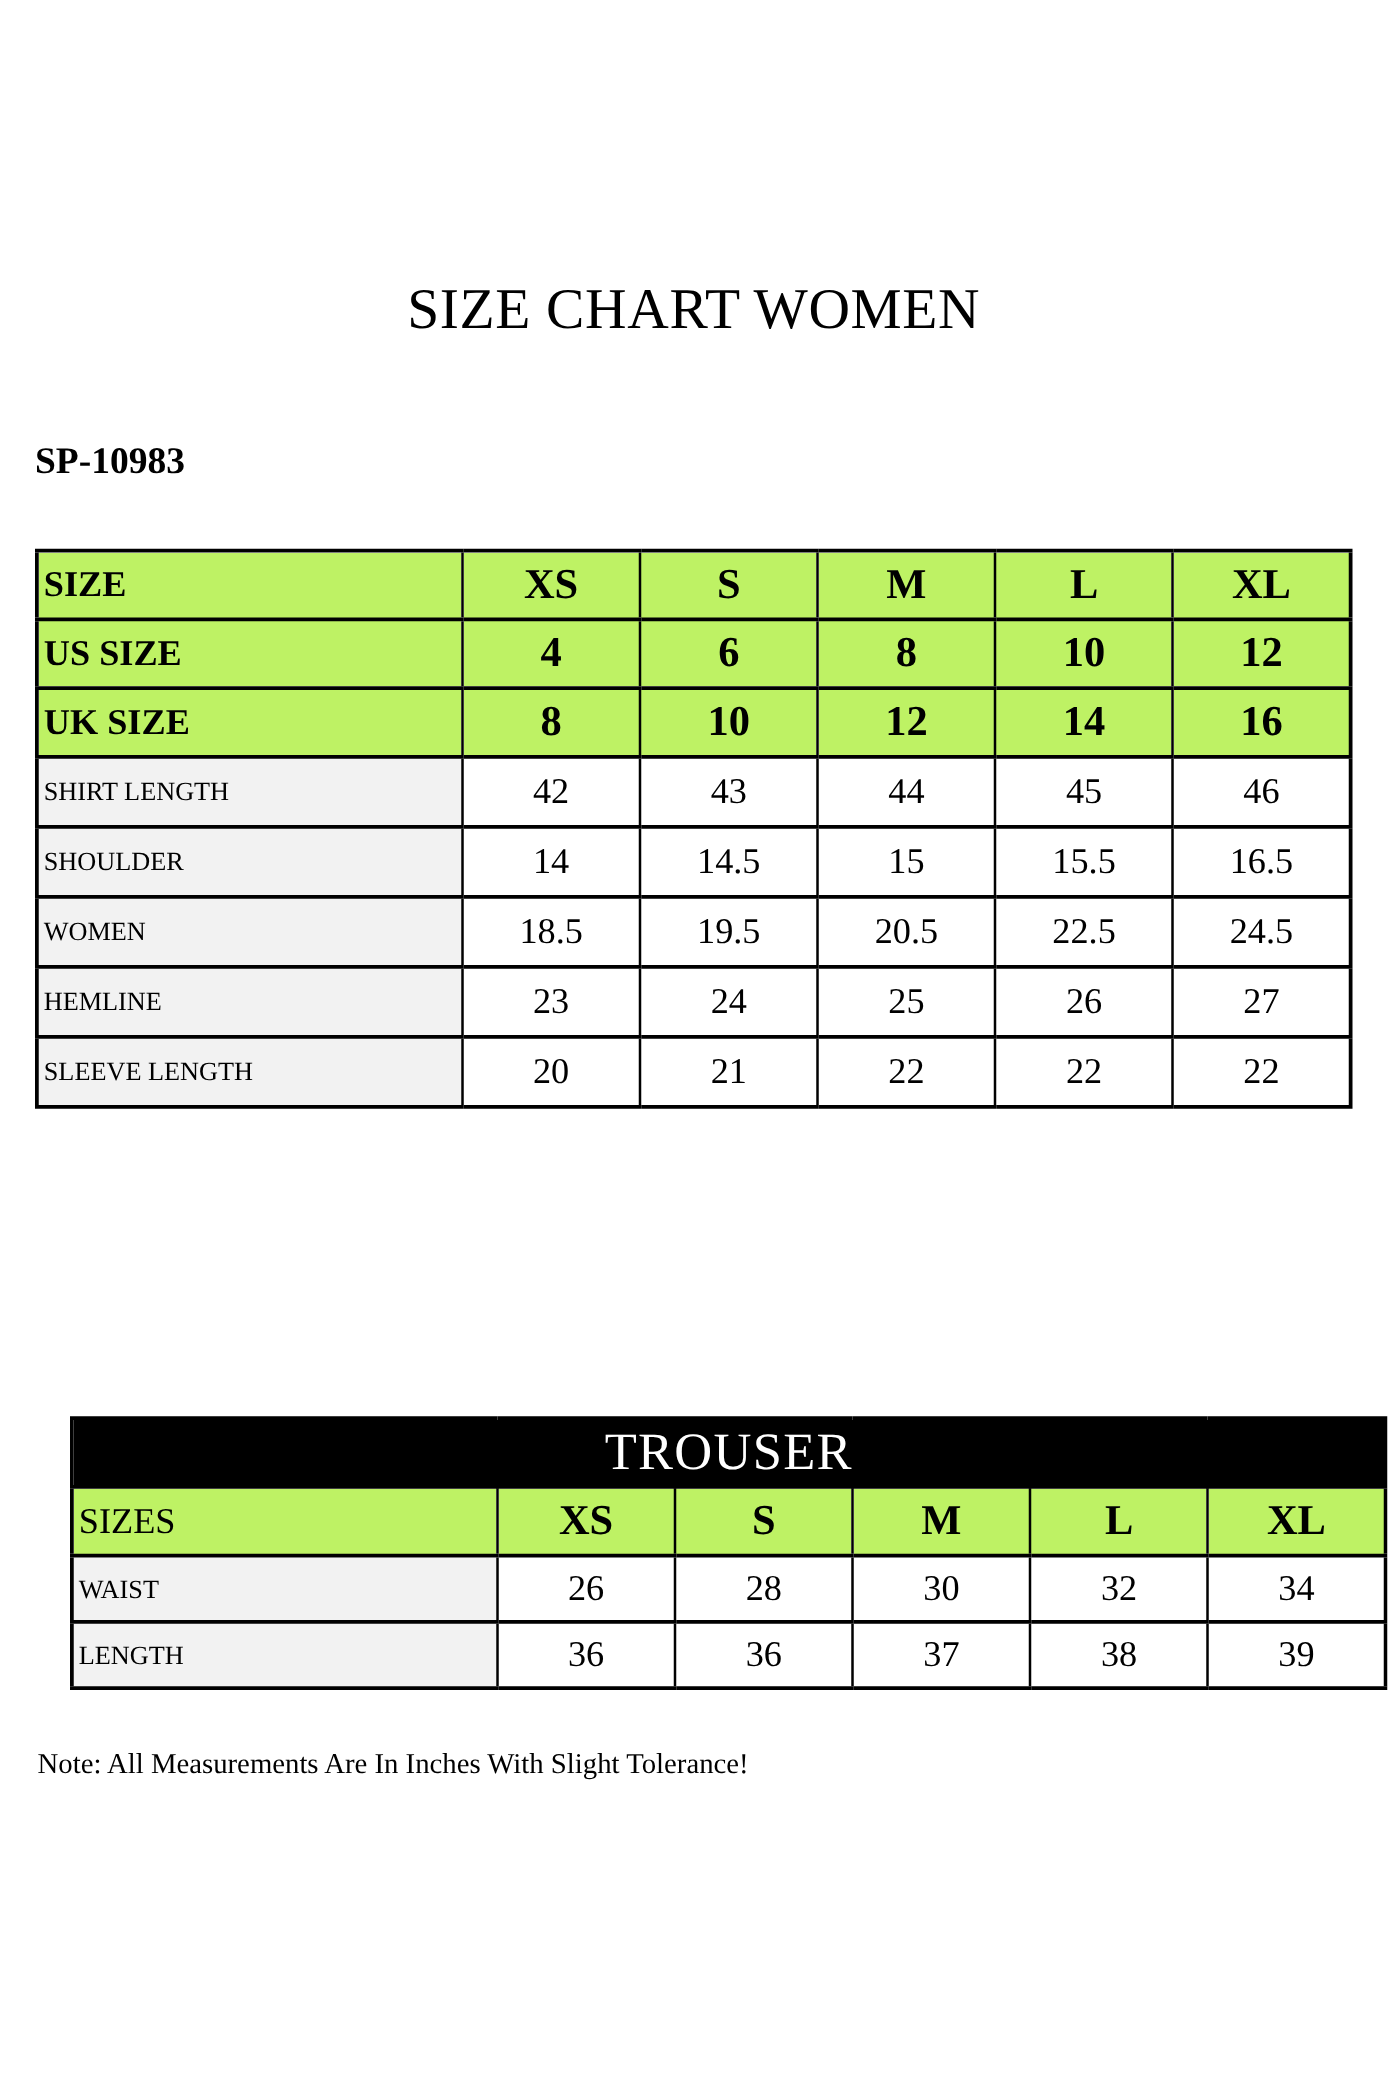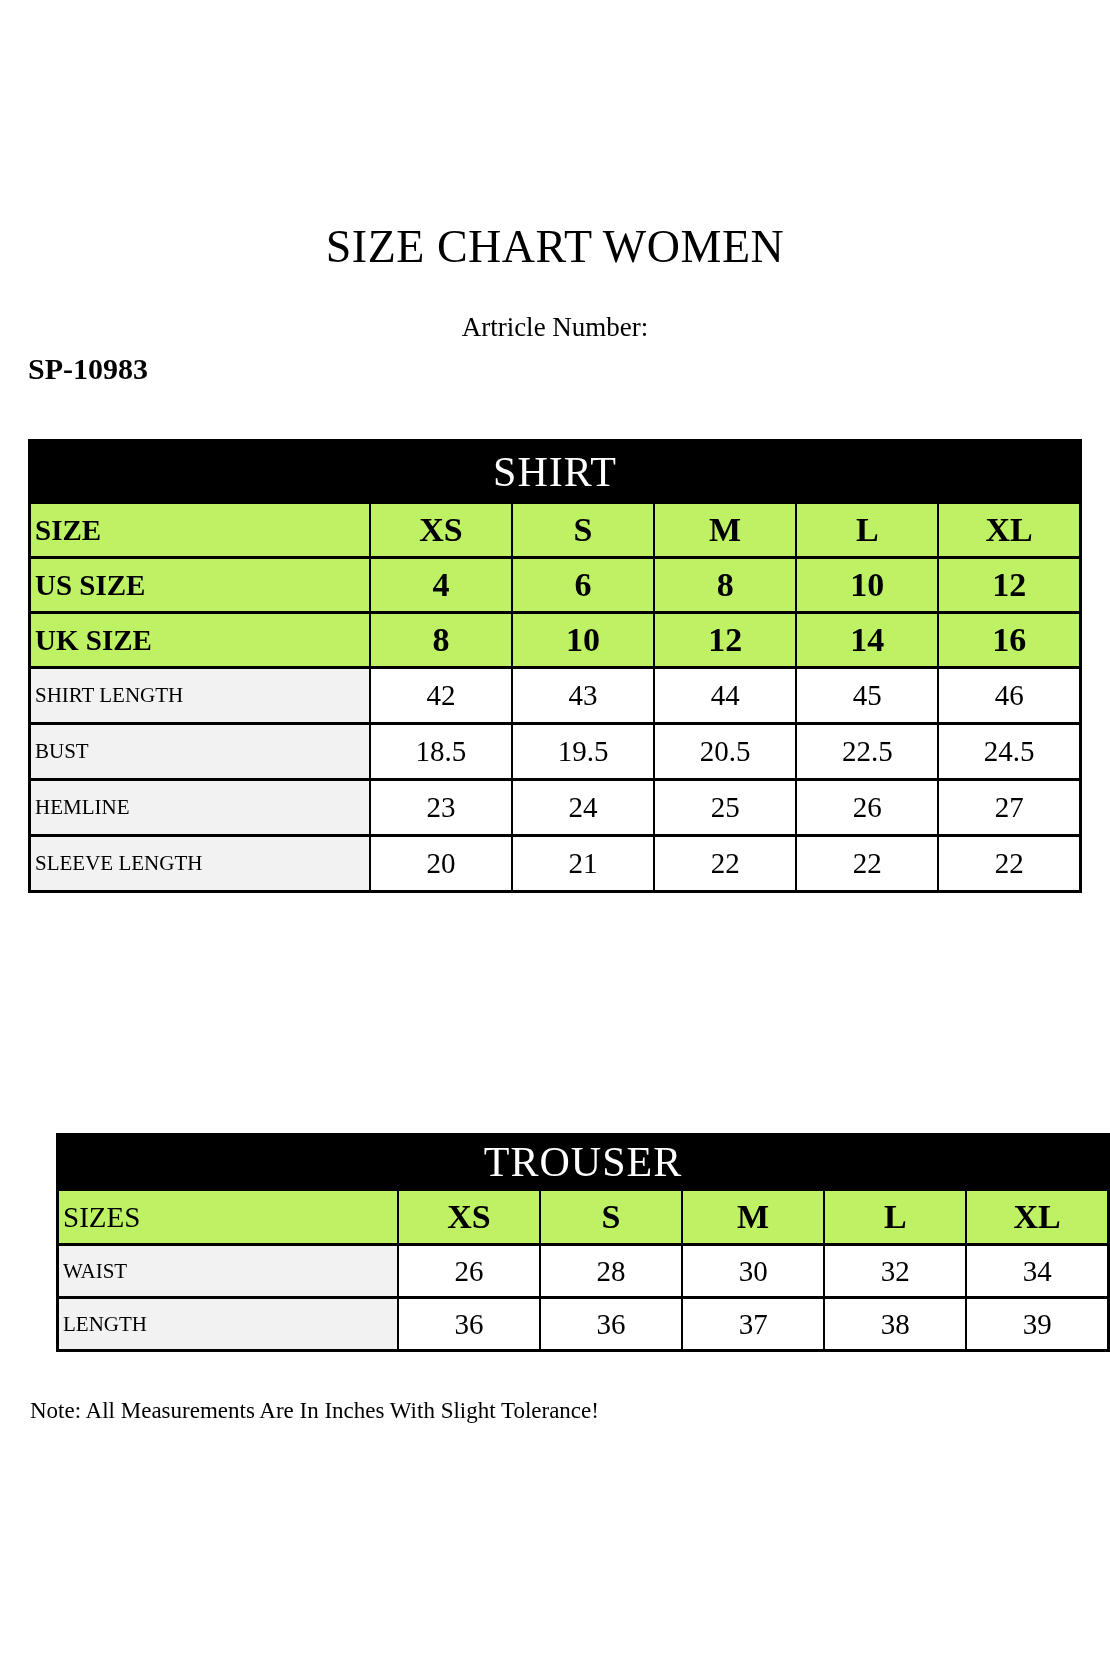--- a/index.html
+++ b/index.html
@@ -72,36 +72,32 @@
     position:absolute;top:1398px;left:30px;width:1054px;
     text-align:left;font-size:23px;
   }
 </style>
 </head>
 <body>
 
 <div class="sheet">
 
   <div class="doc-title">SIZE CHART WOMEN</div>
-  <div class="article-label">Artricle Number:</div>
   <div class="article-number">SP-10983</div>
 
   <table class="size-table shirt-table">
     <colgroup>
       <col class="c-label">
         <col class="c-val">
         <col class="c-val">
         <col class="c-val">
         <col class="c-val">
         <col class="c-val">
     </colgroup>
     <tbody>
-      <tr class="band-row">
-        <td class="band" colspan="6">SHIRT</td>
-      </tr>
       <tr class="hdr-row">
         <td class="lbl">SIZE</td>
         <td class="val">XS</td>
         <td class="val">S</td>
         <td class="val">M</td>
         <td class="val">L</td>
         <td class="val">XL</td>
       </tr>
       <tr class="hdr-row">
         <td class="lbl">US SIZE</td>
@@ -121,21 +117,29 @@
       </tr>
       <tr class="meas-row">
         <td class="lbl">SHIRT LENGTH</td>
         <td class="val">42</td>
         <td class="val">43</td>
         <td class="val">44</td>
         <td class="val">45</td>
         <td class="val">46</td>
       </tr>
       <tr class="meas-row">
-        <td class="lbl">BUST</td>
+        <td class="lbl">SHOULDER</td>
+        <td class="val">14</td>
+        <td class="val">14.5</td>
+        <td class="val">15</td>
+        <td class="val">15.5</td>
+        <td class="val">16.5</td>
+      </tr>
+      <tr class="meas-row">
+        <td class="lbl">WOMEN</td>
         <td class="val">18.5</td>
         <td class="val">19.5</td>
         <td class="val">20.5</td>
         <td class="val">22.5</td>
         <td class="val">24.5</td>
       </tr>
       <tr class="meas-row">
         <td class="lbl">HEMLINE</td>
         <td class="val">23</td>
         <td class="val">24</td>

